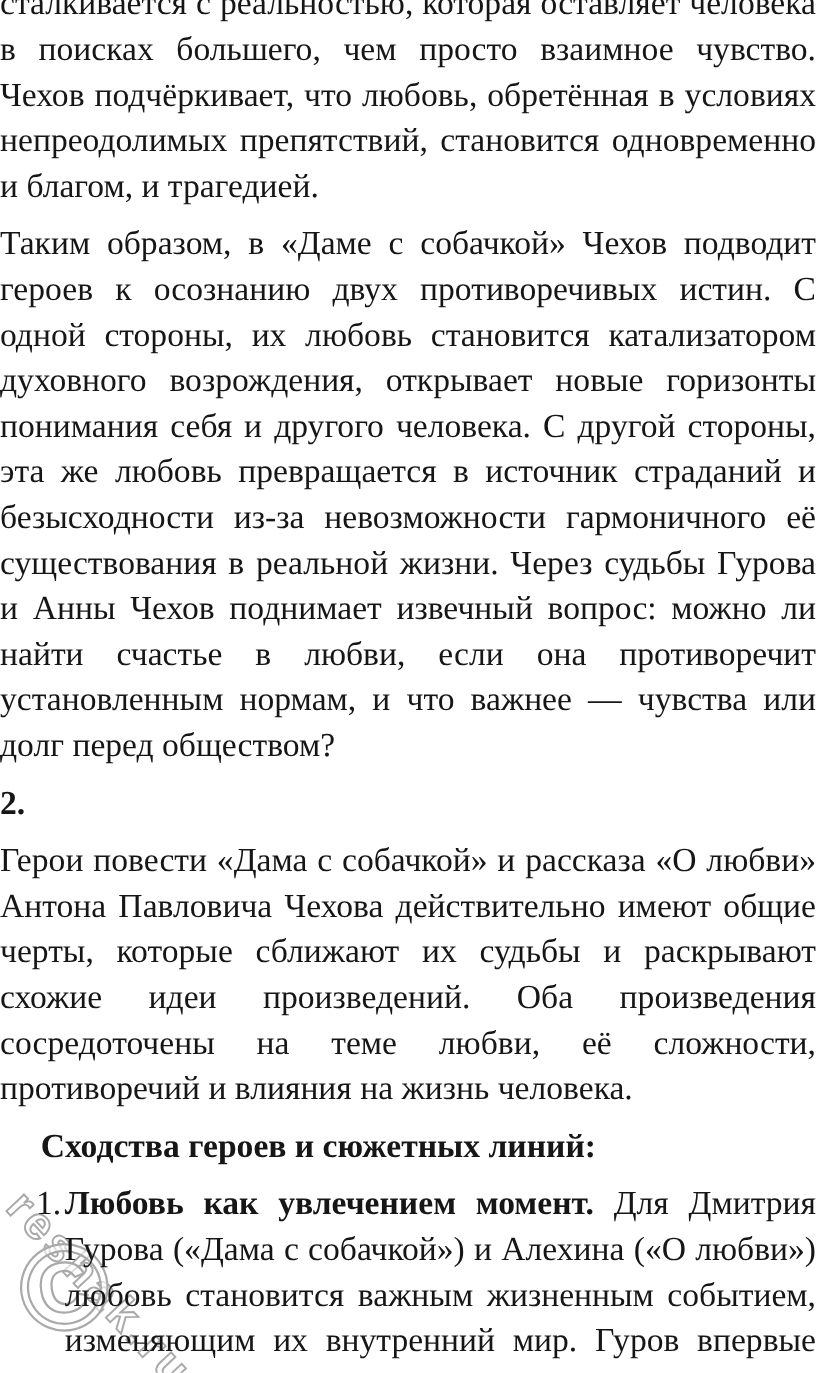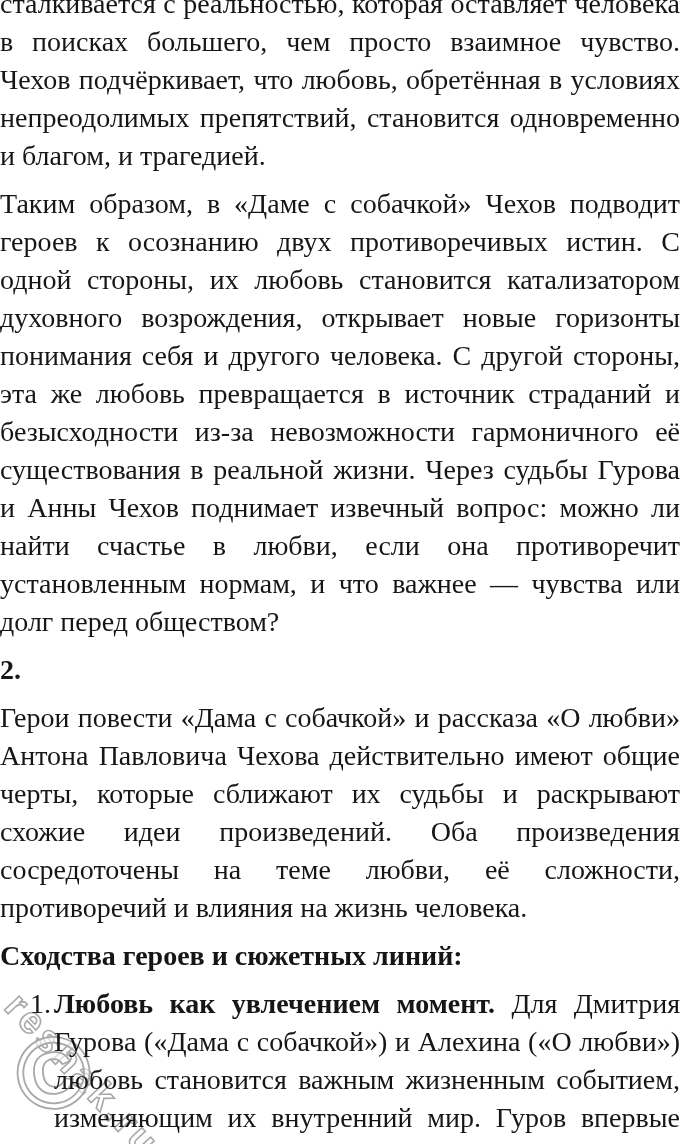--- a/index.html
+++ b/index.html
@@ -26,20 +26,21 @@
     margin: 0 0 10px 0;
     text-align: justify;
   }
   .section-number {
     font-weight: bold;
     text-align: left;
   }
   .heading {
     font-weight: bold;
     text-align: left;
+    padding-left: 34px;
   }
   .list {
     margin: 0;
   }
   .list-item {
     position: relative;
     padding-left: 54px;
     text-align: justify;
   }
   .marker {

